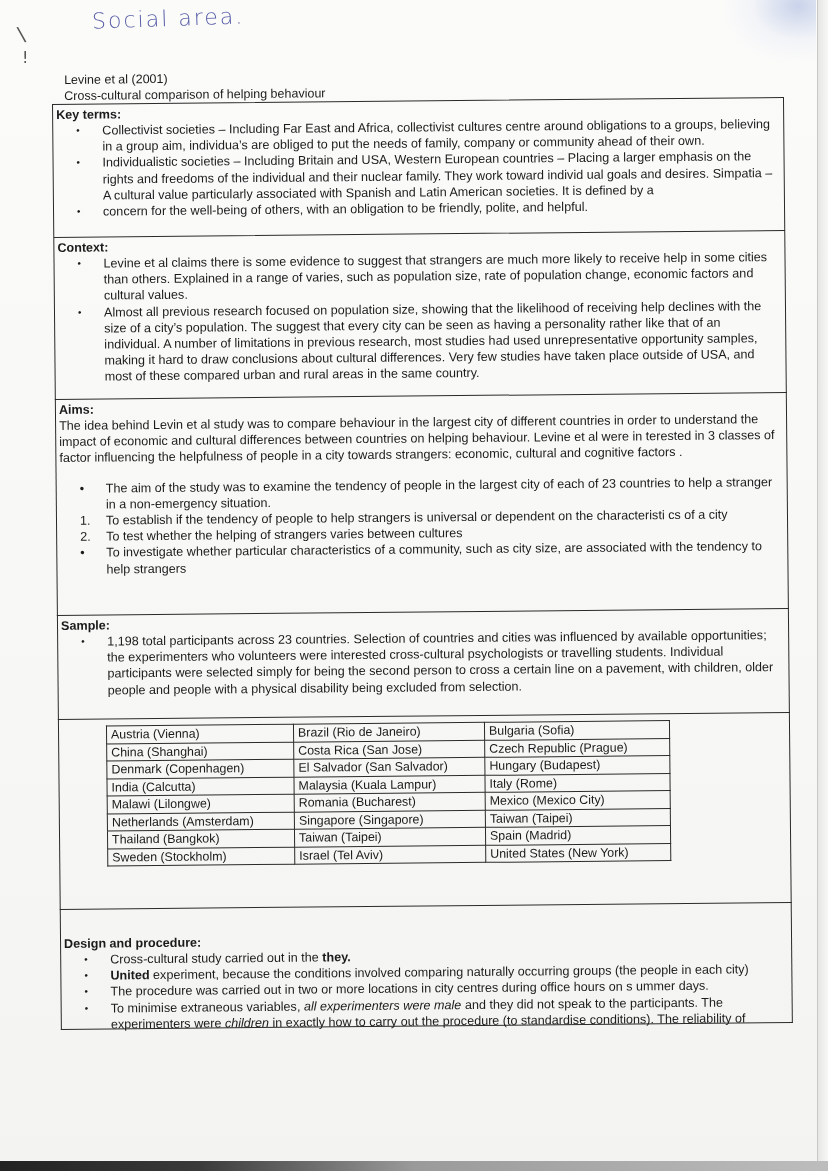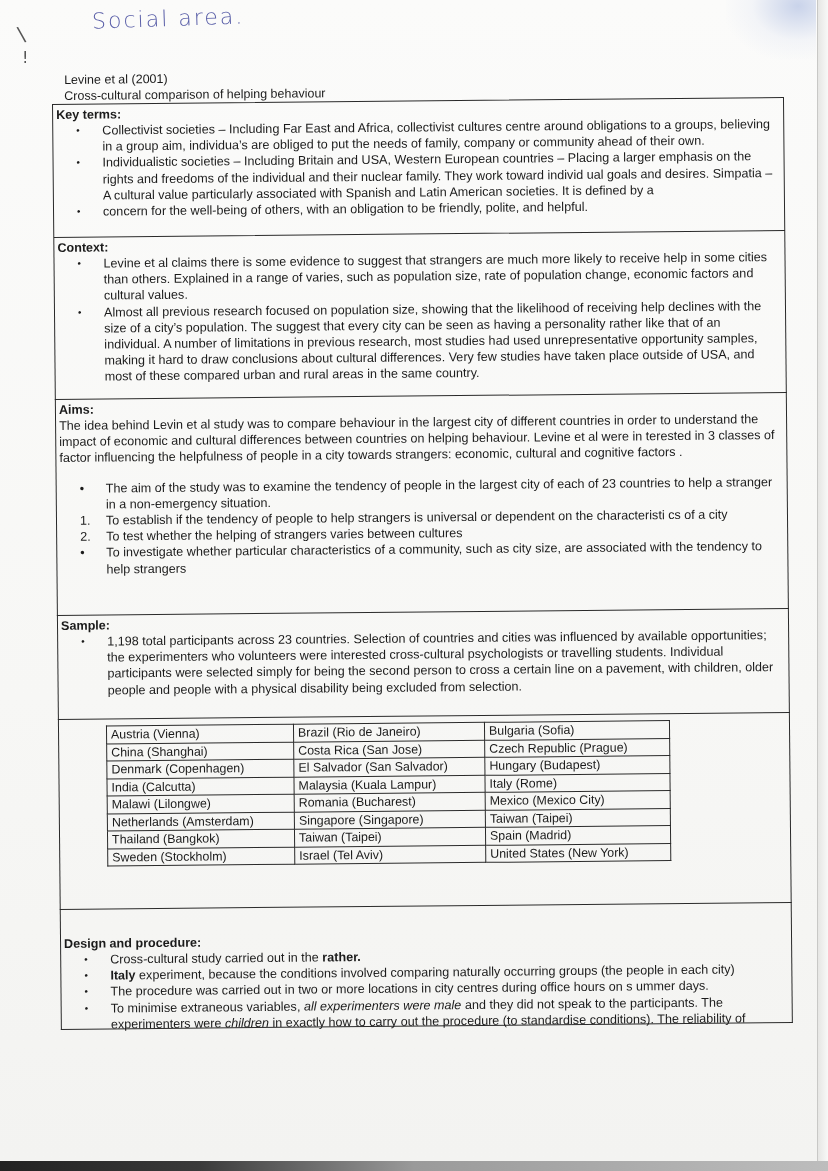--- a/index.html
+++ b/index.html
@@ -174,20 +174,20 @@
             <td class="c2">Israel (Tel Aviv)</td>
             <td class="c3">United States (New York)</td>
           </tr>
         </tbody>
     </table>
   </div>
 
   <div class="section sec-design">
     <h3>Design and procedure:</h3>
     <ul class="bul">
-      <li><span>Cross-cultural study carried out in the </span><b>rather.</b></li>
-      <li><b>Italy</b><span> experiment, because the conditions involved comparing naturally occurring groups (the people in each city)</span></li>
+      <li><span>Cross-cultural study carried out in the </span><b>they.</b></li>
+      <li><b>United</b><span> experiment, because the conditions involved comparing naturally occurring groups (the people in each city)</span></li>
       <li>The procedure was carried out in two or more locations in city centres during office hours on s ummer days.</li>
       <li><span>To minimise extraneous variables, </span><i>all experimenters were male</i><span> and they did not speak to the participants. The experimenters were </span><i>children</i><span> in exactly how to carry out the procedure (to standardise conditions). The reliability of</span></li>
     </ul>
   </div>
 
 </div>
 
 </body></html>

